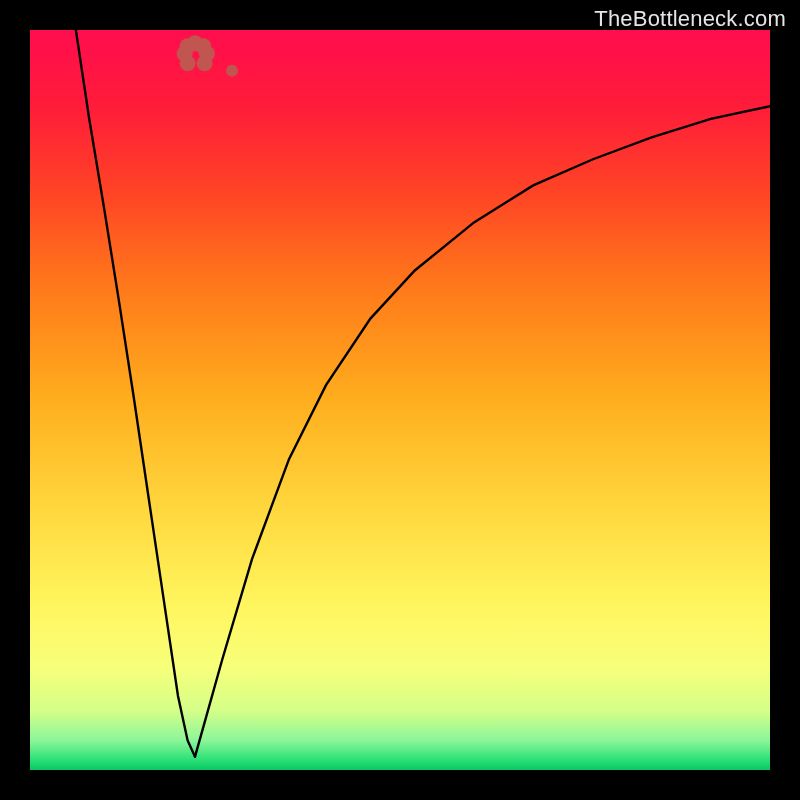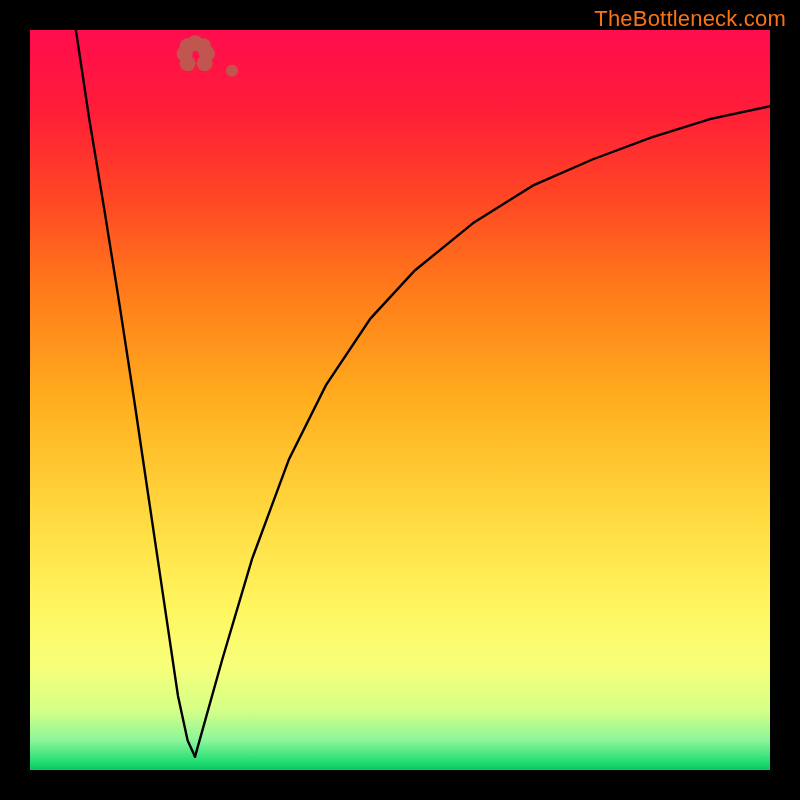--- a/index.html
+++ b/index.html
@@ -38,21 +38,21 @@
     position: absolute;
     left: 0;
     top: 0;
     width: 100%;
     height: 100%;
   }
   .watermark {
     position: absolute;
     top: 6px;
     right: 14px;
-    color: #f97316;
+    color: #e5e5e5;
     font-size: 22px;
     font-weight: 500;
     letter-spacing: 0.2px;
   }
 </style>
 </head>
 <body>
 
 <div class="frame">
 

